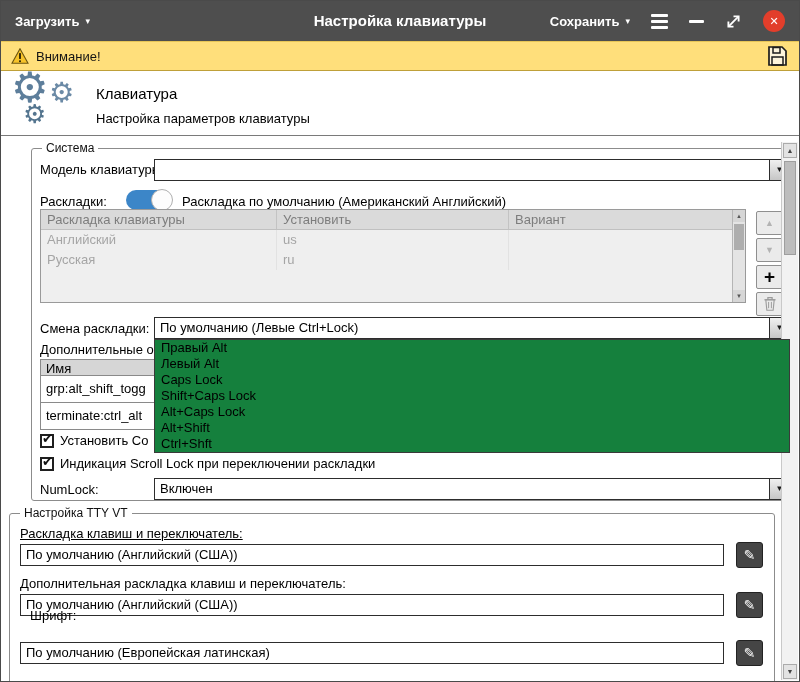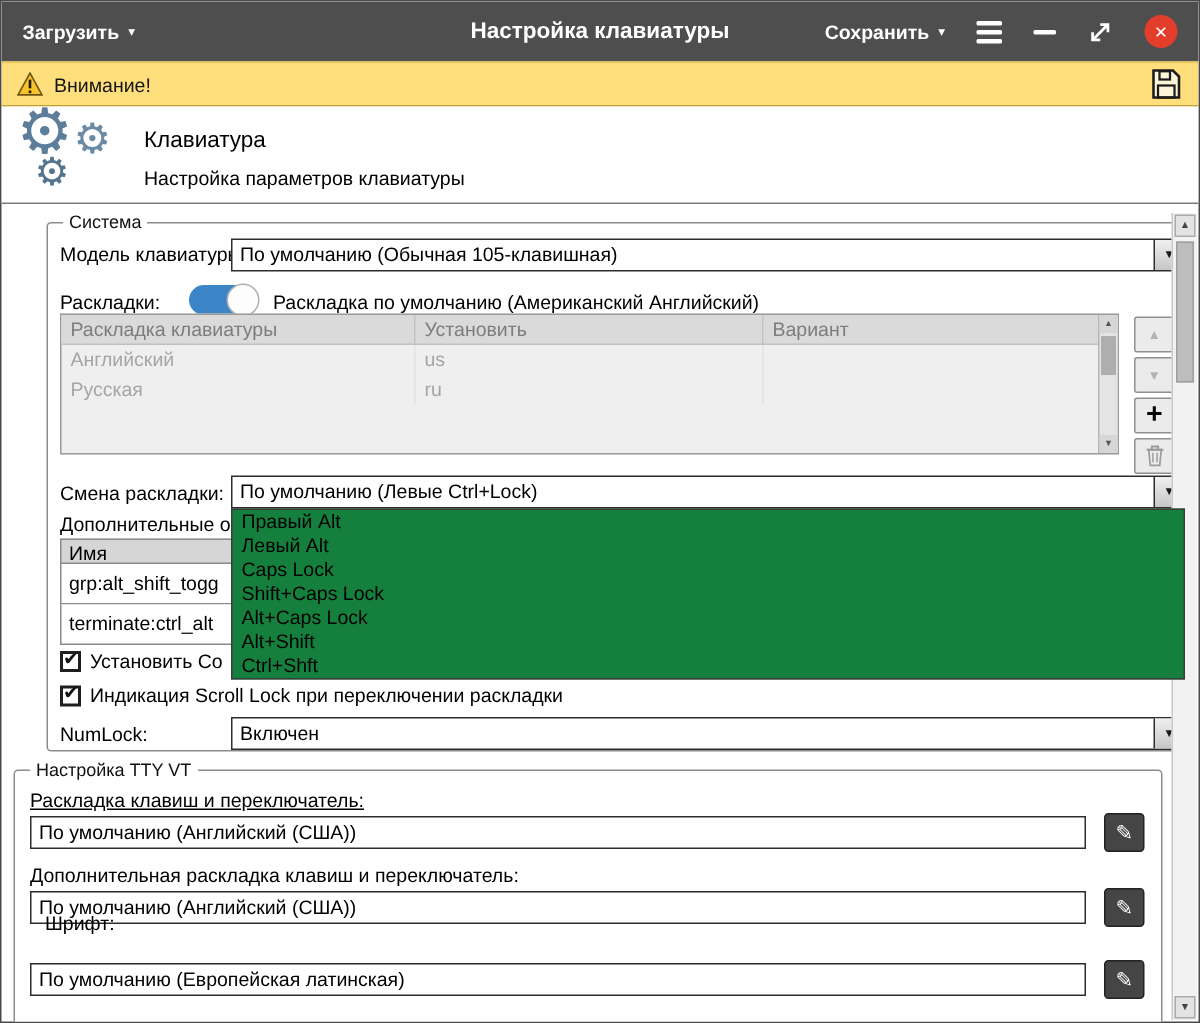--- a/index.html
+++ b/index.html
@@ -141,21 +141,20 @@
     </div>
     <div class="h-title">Клавиатура</div>
     <div class="h-sub">Настройка параметров клавиатуры</div>
   </div>
 
   <div class="group" style="left:8px; top:147px; width:766px; height:353px;margin-left:22px;">
     <span class="legend">Система</span>
 
     <span class="lbl" style="left:8px; top:13px;">Модель клавиатуры:</span>
     <div class="combo" style="left:122px; top:10px; width:636px;">
-      <span class="combo-val">По умолчанию (Обычная 105-клавишная)</span>
       <span class="combo-btn">▼</span>
     </div>
 
     <span class="lbl" style="left:8px; top:45px;">Раскладки:</span>
     <div class="toggle" style="left:94px; top:41px;">
       <div class="knob"></div>
     </div>
     <span class="lbl" style="left:150px; top:45px;">Раскладка по умолчанию (Американский Английский)</span>
 
     <div class="dtable">

